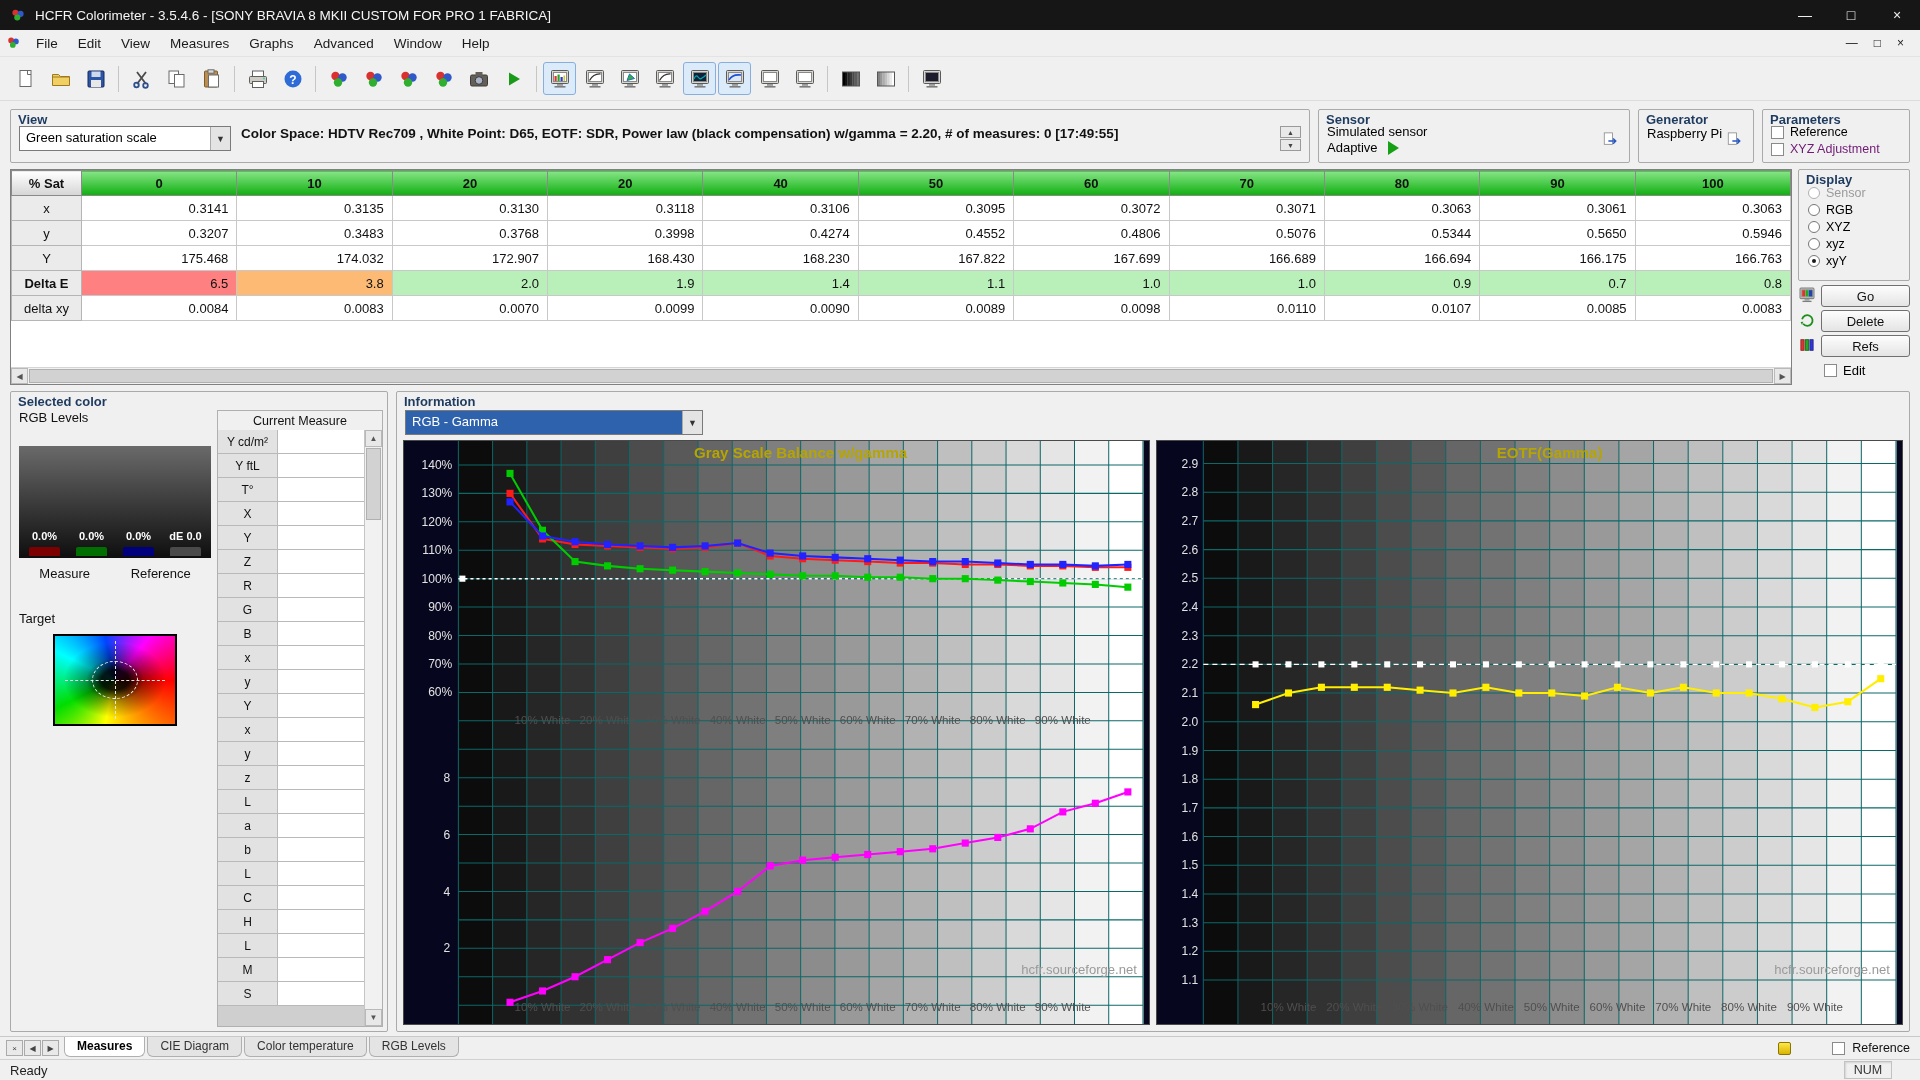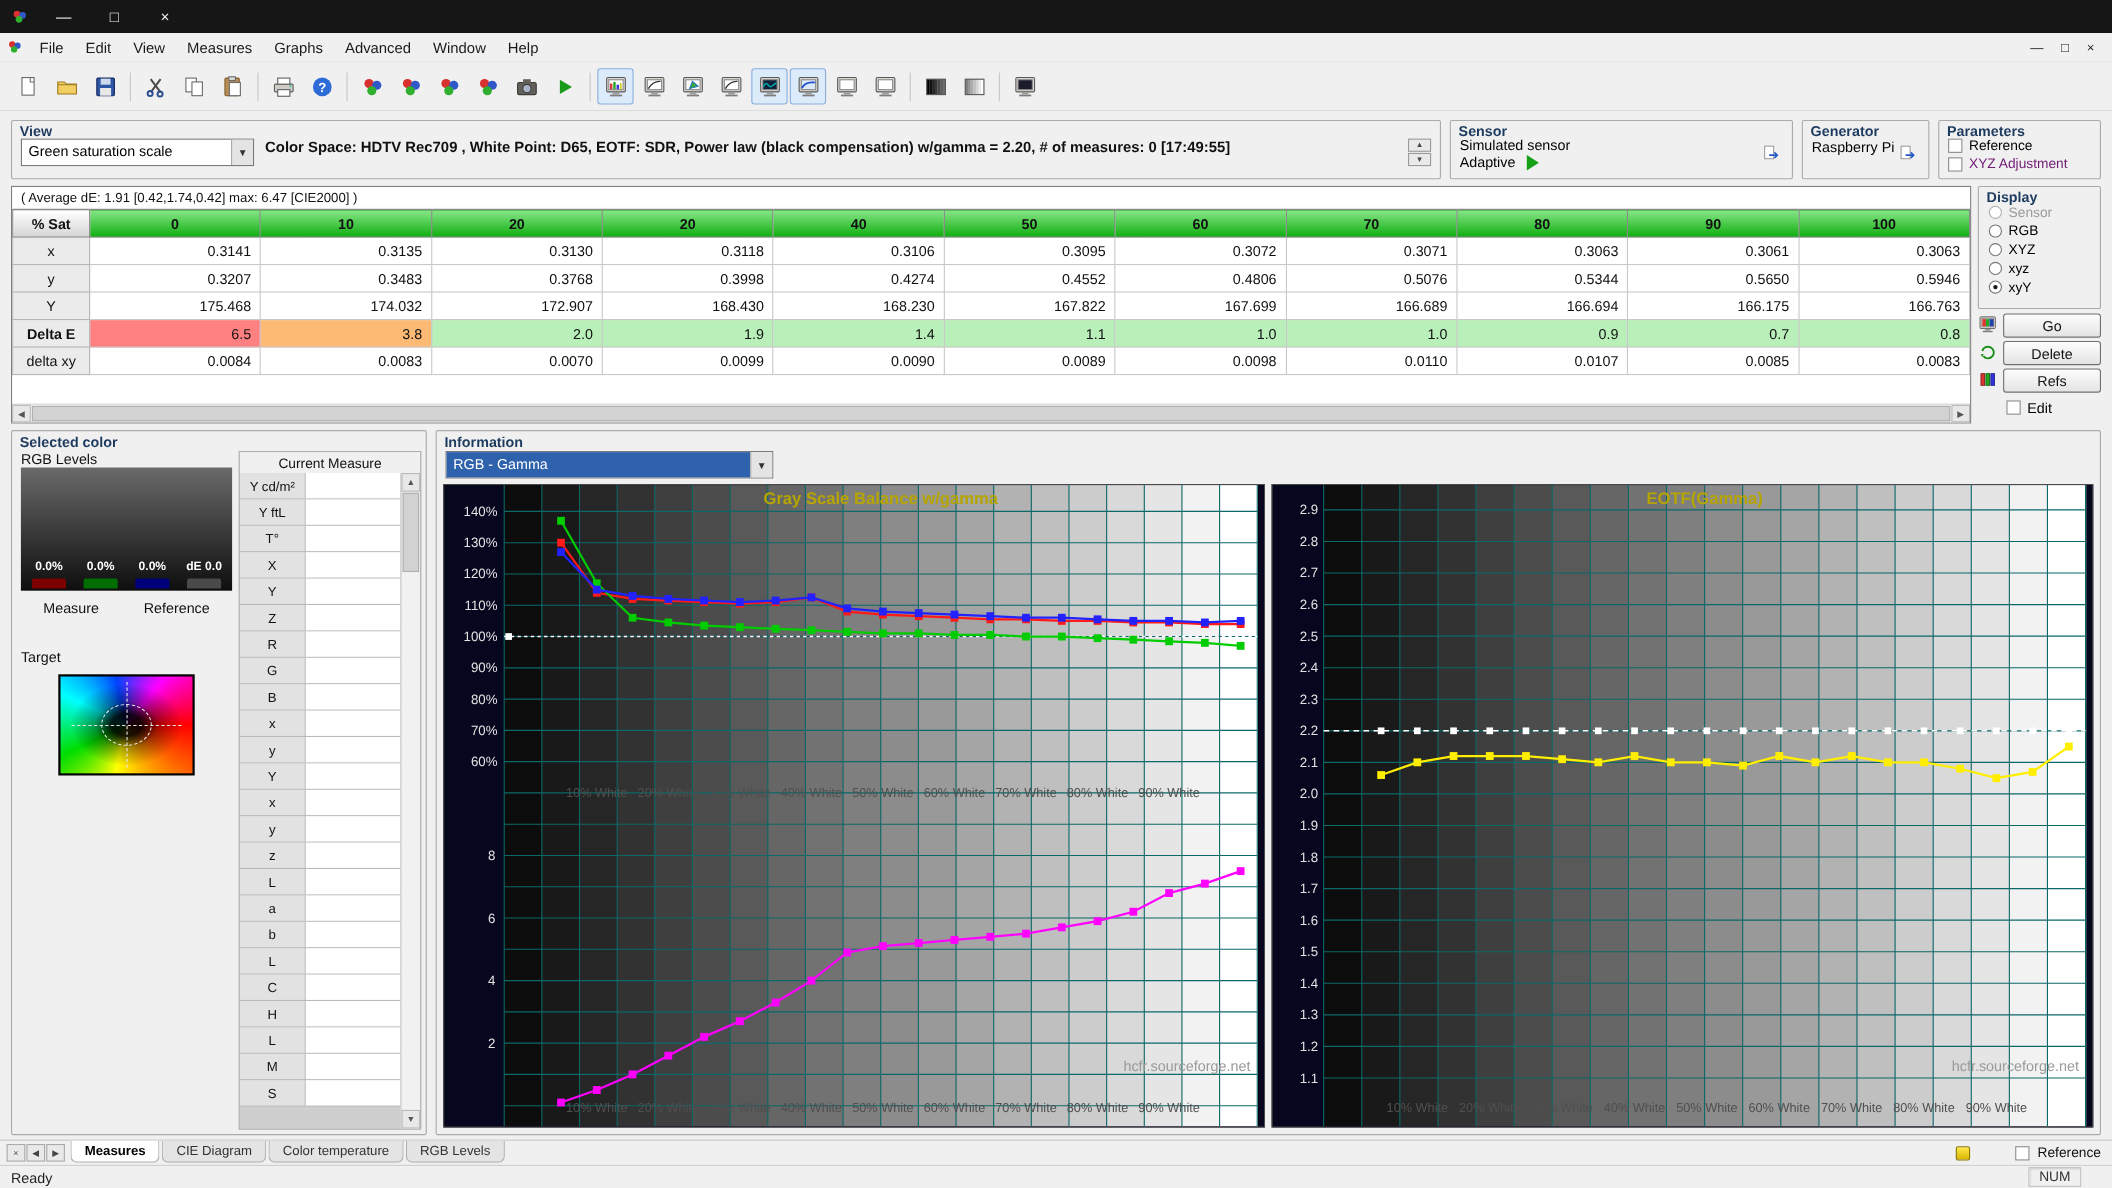--- a/index.html
+++ b/index.html
@@ -81,21 +81,21 @@
   .action-row{display:flex;align-items:center;gap:3px}
   .action-icon{width:20px;height:20px;display:flex;flex:0 0 20px}
   .btn3d{flex:1;height:22px;background:linear-gradient(#fdfdfd,#e4e4e4);border:1px solid #707070;border-radius:3px;font-size:13px;font-family:inherit;color:#111}
   .edit-row{display:flex;align-items:center;gap:6px;font-size:13px;padding-left:26px;margin-top:2px}
 
   
   .main-row{flex:1;display:flex;gap:8px;padding:4px 10px}
   .sc-box{flex:0 0 378px;display:flex;flex-direction:column}
   .sc-content{flex:1;display:flex;padding:18px 4px 4px 8px;gap:6px;overflow:hidden}
   .sc-left{flex:0 0 192px;position:relative;font-size:13px;color:#111}
-  .rgb-panel{height:112px;background:linear-gradient(#6a6a6a,#0e0e0e);margin-top:0;padding:4px 2px 2px}
+  .rgb-panel{height:112px;background:linear-gradient(#6a6a6a,#0e0e0e);margin-top:21px;padding:4px 2px 2px}
   .rgb-bars{display:flex;align-items:flex-end;height:100%}
   .bar-col{flex:1;display:flex;flex-direction:column;align-items:center;justify-content:flex-end;height:100%}
   .bar-label{color:#fff;font-size:11px;font-weight:bold;margin-bottom:5px;white-space:nowrap}
   .bar{width:68%;height:9px;border-radius:2px 2px 0 0}
   .measure-ref{display:flex;justify-content:space-around;margin-top:8px;font-size:13px}
   .target-label{margin-top:30px}
   .target-box{width:124px;height:92px;background:#000;margin:8px auto 0;position:relative}
   .target-gradient{position:absolute;left:2px;top:2px;right:2px;bottom:2px;background:conic-gradient(from 90deg at 50% 50%,#ff0000,#ff8800,#ffff00,#00dd00,#00ffff,#0044ff,#ff00ff,#ff0000)}
   .target-gradient::after{content:'';position:absolute;left:0;top:0;right:0;bottom:0;background:radial-gradient(ellipse at 50% 50%,rgba(0,0,0,0.9) 0 16%,rgba(0,0,0,0.35) 34%,rgba(0,0,0,0) 60%)}
   .cross-h{position:absolute;left:10%;right:10%;top:50%;border-top:1px dashed #e6e6e6}
@@ -137,20 +137,21 @@
 <div class="window">
 
   <div class="titlebar">
     <span class="tb-icon">
         <svg width="16" height="16" viewBox="0 0 22 22">
           <circle cx="7.5" cy="8" r="4.2" fill="#d93030"></circle>
           <circle cx="14.5" cy="9.5" r="4.2" fill="#3058c9"></circle>
           <circle cx="10" cy="14.5" r="4.2" fill="#2fae2f"></circle>
         </svg>
       </span>
+    <span class="tb-title">HCFR Colorimeter - 3.5.4.6 - [SONY BRAVIA 8 MKII CUSTOM FOR PRO 1 FABRICA]</span>
     <div class="tb-controls">
         <div class="tb-btn">—</div>
         <div class="tb-btn">□</div>
         <div class="tb-btn">×</div>
       </div>
   </div>
 
   <div class="menubar">
     <span class="mdi-doc">
         <svg width="15" height="15" viewBox="0 0 22 22">
@@ -436,21 +437,20 @@
           <div class="chk-row disabled">
             <span class="checkbox"></span>
             <span>XYZ Adjustment</span>
           </div>
         </div>
     </div>
   </div>
 
   <div class="table-row-wrap">
     <div class="table-wrap">
-      <div class="summary">( Average dE: 1.91 [0.42,1.74,0.42] max: 6.47 [CIE2000] )</div>
       <table class="meas-table">
         <thead>
             <tr>
               <th class="corner">% Sat</th>
               <th>0</th>
               <th>10</th>
               <th>20</th>
               <th>20</th>
               <th>40</th>
               <th>50</th>

